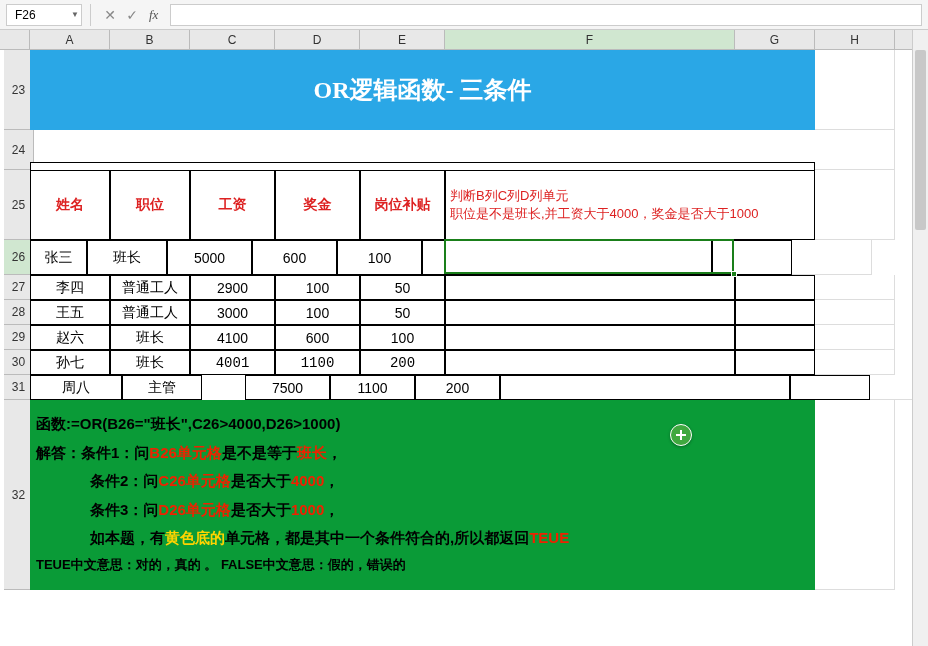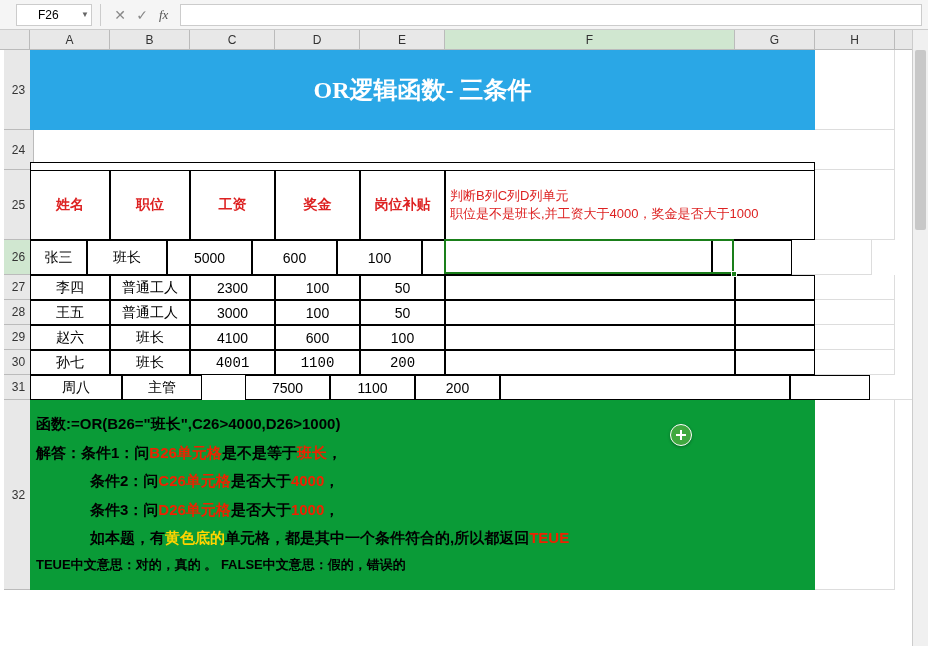--- a/index.html
+++ b/index.html
@@ -1,19 +1,19 @@
 <!DOCTYPE html>
 <html><head>
 <meta charset="utf-8">
 <style>
 * { box-sizing: border-box; margin: 0; padding: 0; }
 body { font-family: Arial, "Microsoft YaHei", sans-serif; font-size: 12px; background: #fff; overflow: hidden; }
 
 .formula-bar { height: 30px; display: flex; align-items: center; border-bottom: 1px solid #ccc; background: #f5f5f5; position: relative; }
-.name-box { width: 76px; height: 22px; border: 1px solid #ccc; background: #fff; margin-left: 16px; display: flex; align-items: center; padding: 0 21px; font-size: 12px; position: relative; }
+.name-box { width: 76px; height: 22px; border: 1px solid #ccc; background: #fff; margin-left: 6px; display: flex; align-items: center; padding: 0 8px; font-size: 12px; position: relative; }
 .name-box-dropdown { position: absolute; right: 2px; font-size: 8px; color: #666; }
 .fb-sep { width: 1px; height: 22px; background: #ccc; margin: 0 8px; }
 .fb-btn { width: 18px; height: 18px; display: inline-flex; align-items: center; justify-content: center; color: #888; margin: 0 2px; cursor: pointer; font-size: 14px; }
 .fx { font-style: italic; font-family: "Times New Roman", serif; font-size: 13px; color: #555; margin: 0 6px; }
 .formula-input { flex: 1; height: 22px; border: 1px solid #ccc; background: #fff; padding: 0 4px; font-size: 12px; margin: 0 6px; }
 
 .grid-wrap { position: relative; width: 928px; height: 616px; overflow: hidden; }
 
 .col-headers { position: absolute; top: 0; left: 0; right: 0; height: 20px; display: flex; background: #e8e8e8; border-bottom: 1px solid #bbb; }
 .corner { width: 30px; border-right: 1px solid #bbb; background: #e8e8e8; }
@@ -113,21 +113,21 @@
         <div class="cell td" style="width: 85px; height: 35px;">5000</div>
         <div class="cell td" style="width: 85px; height: 35px;">600</div>
         <div class="cell td" style="width: 85px; height: 35px;">100</div>
         <div class="cell td" style="width: 290px; height: 35px;"></div>
         <div class="cell td" style="width: 80px; height: 35px;"></div>
         <div class="cell" style="width: 80px; height: 35px;"></div>
       </div>
       <div class="row" style="height: 25px;">
         <div class="cell td" style="width: 80px; height: 25px;">李四</div>
         <div class="cell td" style="width: 80px; height: 25px;">普通工人</div>
-        <div class="cell td" style="width: 85px; height: 25px;">2300</div>
+        <div class="cell td" style="width: 85px; height: 25px;">2900</div>
         <div class="cell td" style="width: 85px; height: 25px;">100</div>
         <div class="cell td" style="width: 85px; height: 25px;">50</div>
         <div class="cell td" style="width: 290px; height: 25px;"></div>
         <div class="cell td" style="width: 80px; height: 25px;"></div>
         <div class="cell" style="width: 80px; height: 25px;"></div>
       </div>
       <div class="row" style="height: 25px;">
         <div class="cell td" style="width: 80px; height: 25px;">王五</div>
         <div class="cell td" style="width: 80px; height: 25px;">普通工人</div>
         <div class="cell td" style="width: 85px; height: 25px;">3000</div>

